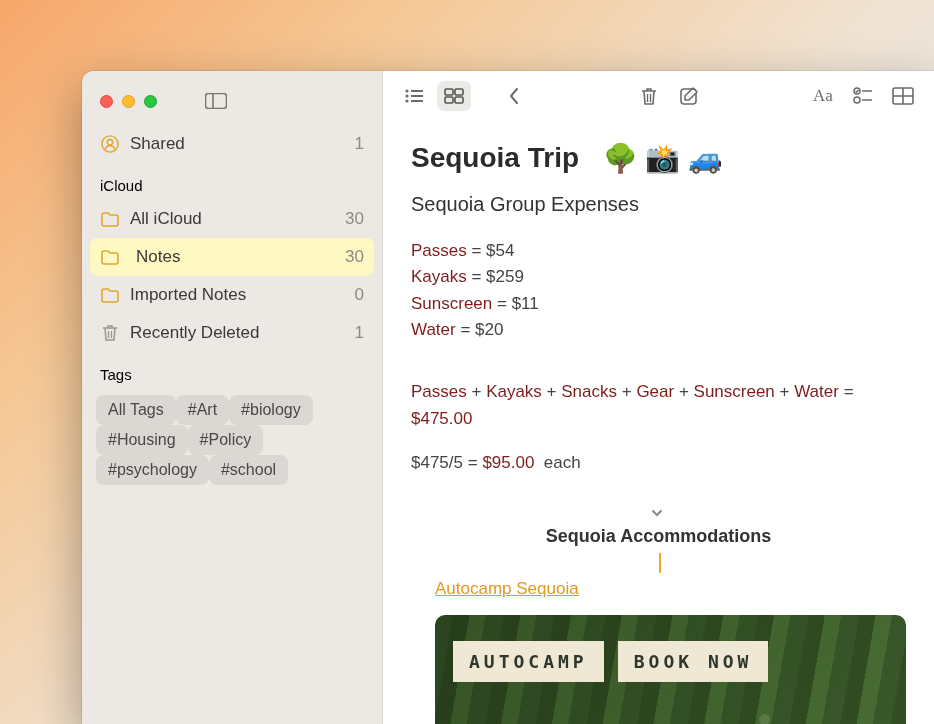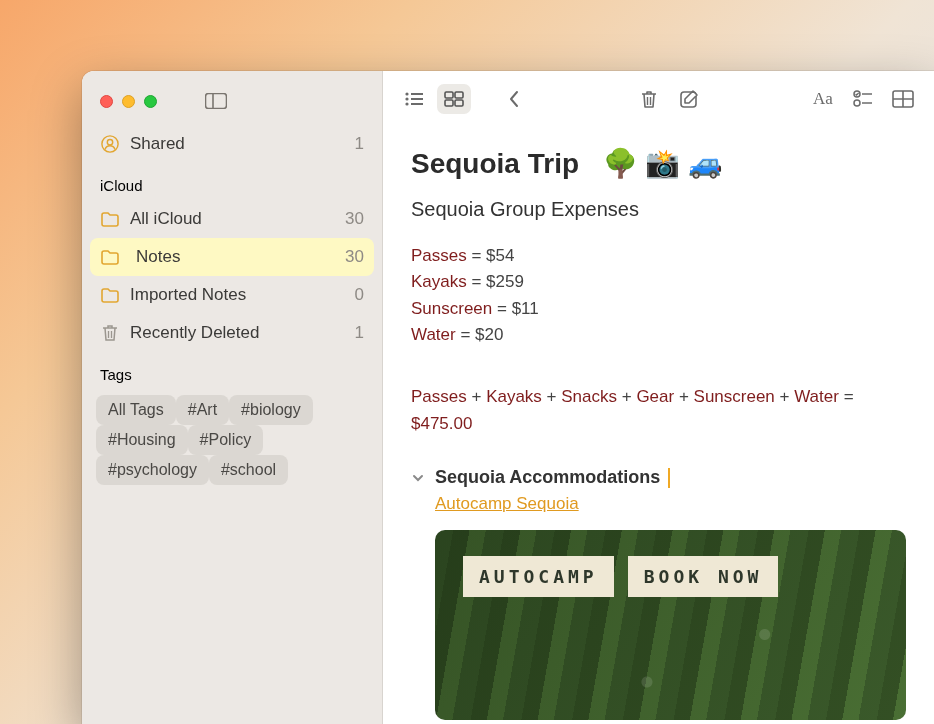--- a/index.html
+++ b/index.html
@@ -98,21 +98,21 @@
   }
   .subhead { font-weight:400; font-size:20px; margin-bottom: 22px; }
   .exp-line { line-height: 1.55; }
   .tok { color:#7f1d1d; }
   .plain { color:#444; }
   .sum-line { margin-top: 36px; }
   .each-line { margin-top: 18px; }
   .section2 {
     margin-top: 30px;
     display:flex; align-items:center; gap:6px;
-    font-weight:700; font-size:18px;
+    font-weight:700; font-size:18px;flex-direction:column;
   }
   .chev { color:#8a8a8a; width:18px; display:inline-flex; }
   .cursor {
     display:inline-block; width:2px; height:20px;
     background:#f0a925; vertical-align:middle; margin-left:2px;
   }
   .link { color:#e09a20; text-decoration: underline; font-size:17px; display:inline-block; margin: 6px 0 10px 24px;}
   .attachment {
     margin: 6px 0 0 24px;
     height: 190px;
@@ -125,21 +125,21 @@
     overflow:hidden;
   }
   .attachment::before{
     content:"";
     position:absolute; inset:0;
     background:
       radial-gradient(circle at 20% 30%, rgba(255,255,255,0.18) 0 6px, transparent 7px),
       radial-gradient(circle at 70% 55%, rgba(255,255,255,0.12) 0 5px, transparent 6px),
       radial-gradient(circle at 45% 80%, rgba(255,255,255,0.12) 0 5px, transparent 6px);
   }
-  .att-btns { position:absolute; left:28px; top:26px; display:flex; gap:14px; }
+  .att-btns { position:absolute; left:18px; top:26px; display:flex; gap:14px; }
   .att-btn {
     background:#efe8d5; color:#2e372b;
     font-family: monospace; letter-spacing:4px;
     font-weight:700; font-size:18px;
     padding:10px 16px;
   }
   svg { display:block; }
 </style>
 </head>
 <body>
@@ -307,20 +307,23 @@
 
         <div id="expenses">
             <div class="exp-line"><span class="tok">Passes</span><span class="plain"> = $54</span></div>
             <div class="exp-line"><span class="tok">Kayaks</span><span class="plain"> = $259</span></div>
             <div class="exp-line"><span class="tok">Sunscreen</span><span class="plain"> = $11</span></div>
             <div class="exp-line"><span class="tok">Water</span><span class="plain"> = $20</span></div>
           </div>
 
         <div class="exp-line sum-line" id="sumline"><span class="tok">Passes</span><span class="plain"> + </span><span class="tok">Kayaks</span><span class="plain"> + </span><span class="tok">Snacks</span><span class="plain"> + </span><span class="tok">Gear</span><span class="plain"> + </span><span class="tok">Sunscreen</span><span class="plain"> + </span><span class="tok">Water</span><span class="plain"> = </span><span class="tok">$475.00</span></div>
 
+        <div class="exp-line each-line">
+          <span class="plain">$475/5</span><span class="plain"> = </span><span class="tok">$95.00</span><span class="plain">&nbsp;&nbsp;</span><span class="plain">each</span>
+        </div>
 
         <div class="section2">
           <span class="chev">
             <svg width="14" height="14" viewBox="0 0 14 14">
                 <path d="M3 5l4 4 4-4" fill="none" stroke="currentColor" stroke-width="2" stroke-linecap="round"></path>
               </svg>
           </span>
           <span>Sequoia Accommodations</span>
             <span class="cursor"></span>
         </div>

